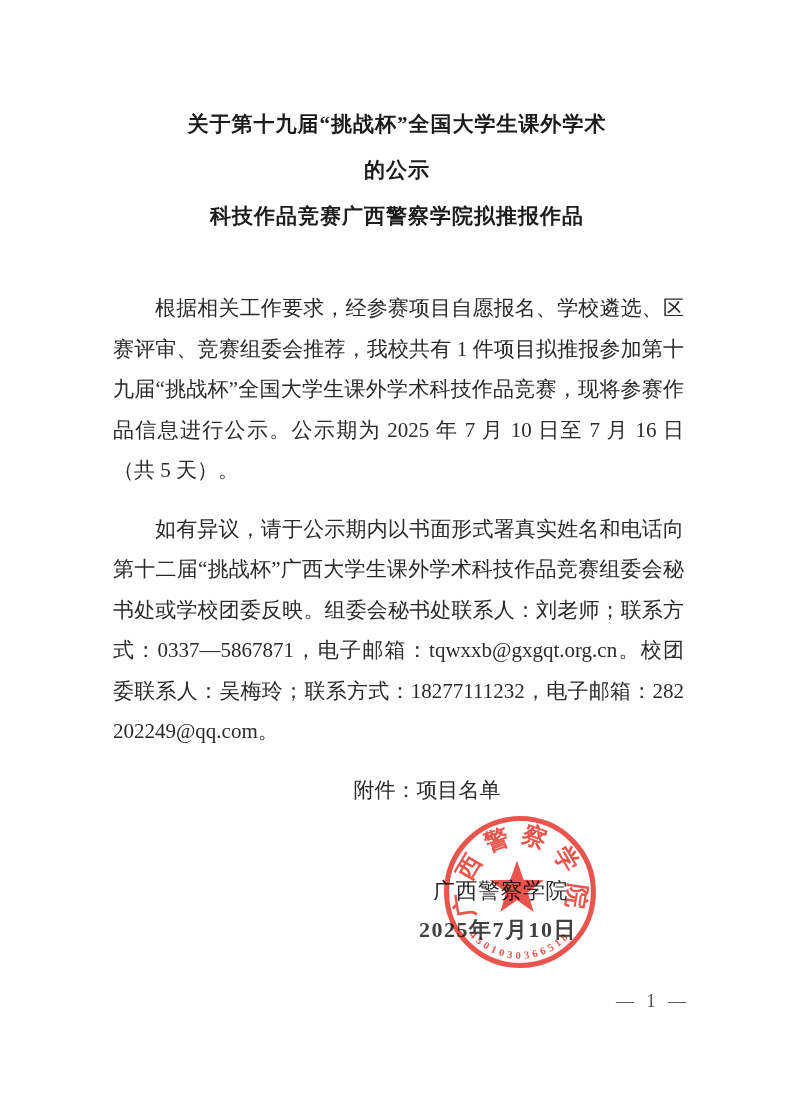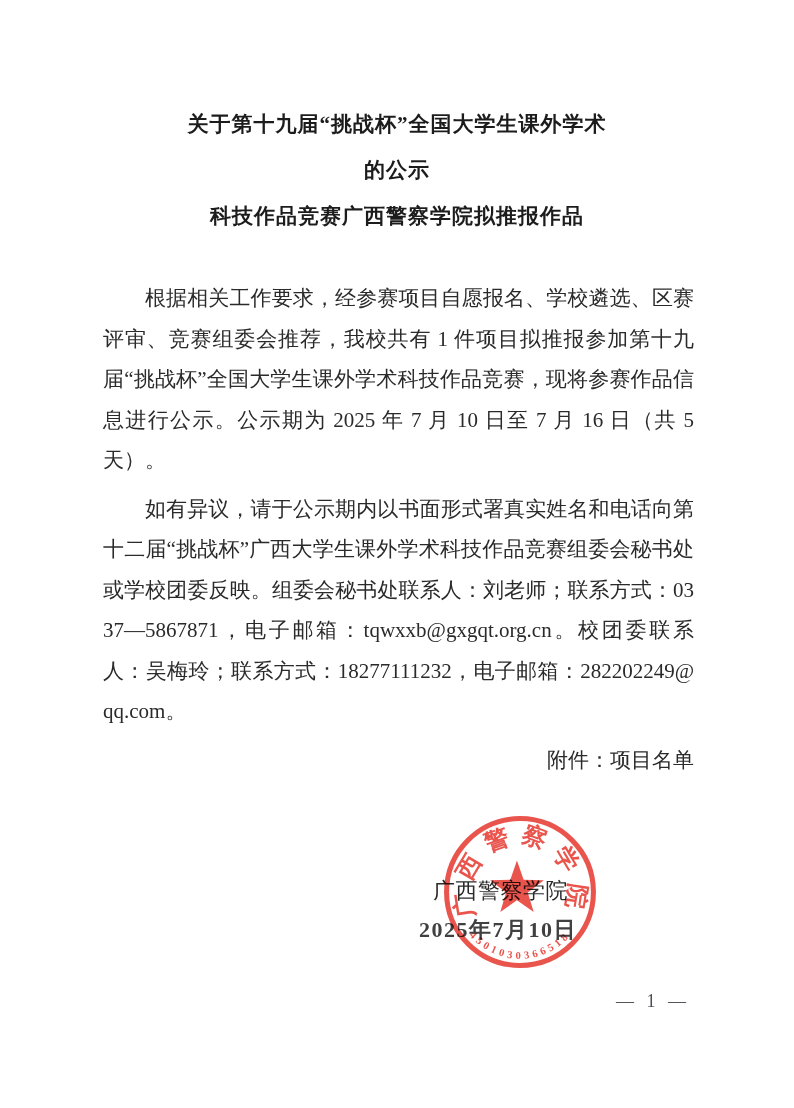--- a/index.html
+++ b/index.html
@@ -32,27 +32,27 @@
   .doc-body {
     position: absolute;
     top: 270px; left: 95px; width: 607px;
     font-size: 21px;
     line-height: 40.5px;
     color: #2a2a2a;
     text-align: justify;
     text-justify: inter-character;
     word-break: break-all;
   }
-  .doc-body p { margin: 8px; text-indent: 2em; }
+  .doc-body p { margin: 18px; text-indent: 2em; }
 
   .attachment-line {
     margin-top: 16px;
     text-indent: 0 !important;
     padding-left: 57px;
-    text-align: right;
+    text-align: center;
   }
 
   
   .sig-org {
     position: absolute;
     top: 876px; left: 433px;
     font-size: 22px;
     color: #2a2a2a;
     letter-spacing: 0.5px;
     white-space: nowrap;

